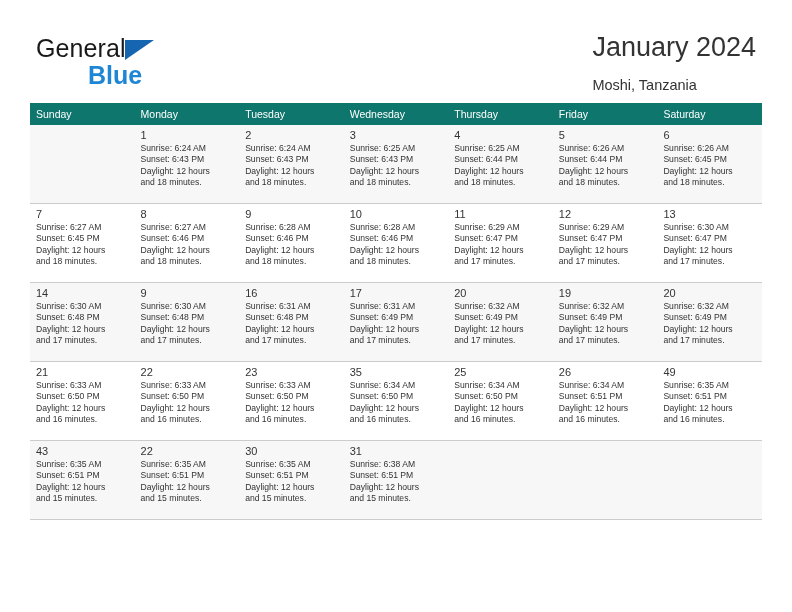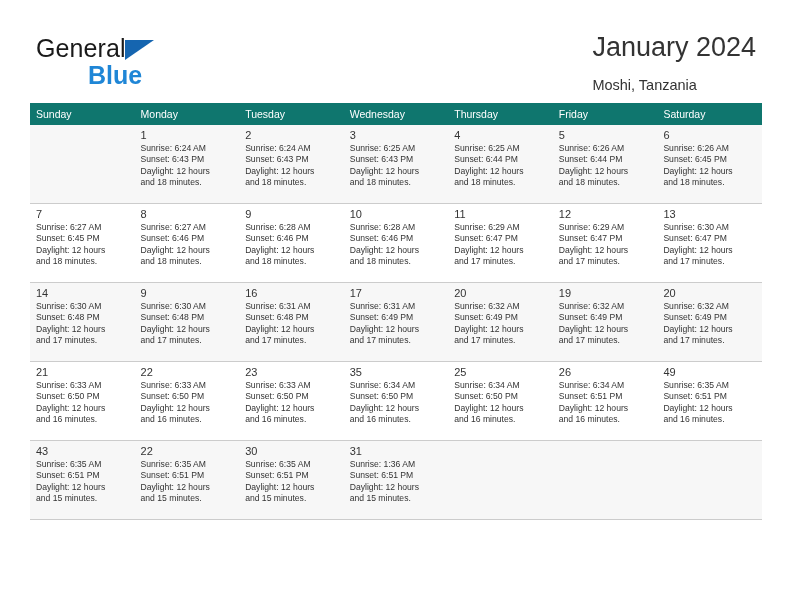--- a/index.html
+++ b/index.html
@@ -444,21 +444,21 @@
               <div class="daynum">30</div>
               <div class="detail">Sunrise: 6:35 AM</div>
               <div class="detail">Sunset: 6:51 PM</div>
               <div class="detail">Daylight: 12 hours</div>
               <div class="detail">and 15 minutes.</div>
             </div>
           </td>
           <td>
             <div class="cell">
               <div class="daynum">31</div>
-              <div class="detail">Sunrise: 1:36 AM</div>
+              <div class="detail">Sunrise: 6:38 AM</div>
               <div class="detail">Sunset: 6:51 PM</div>
               <div class="detail">Daylight: 12 hours</div>
               <div class="detail">and 15 minutes.</div>
             </div>
           </td>
           <td>
             <div class="cell"></div>
           </td>
           <td>
             <div class="cell"></div>

